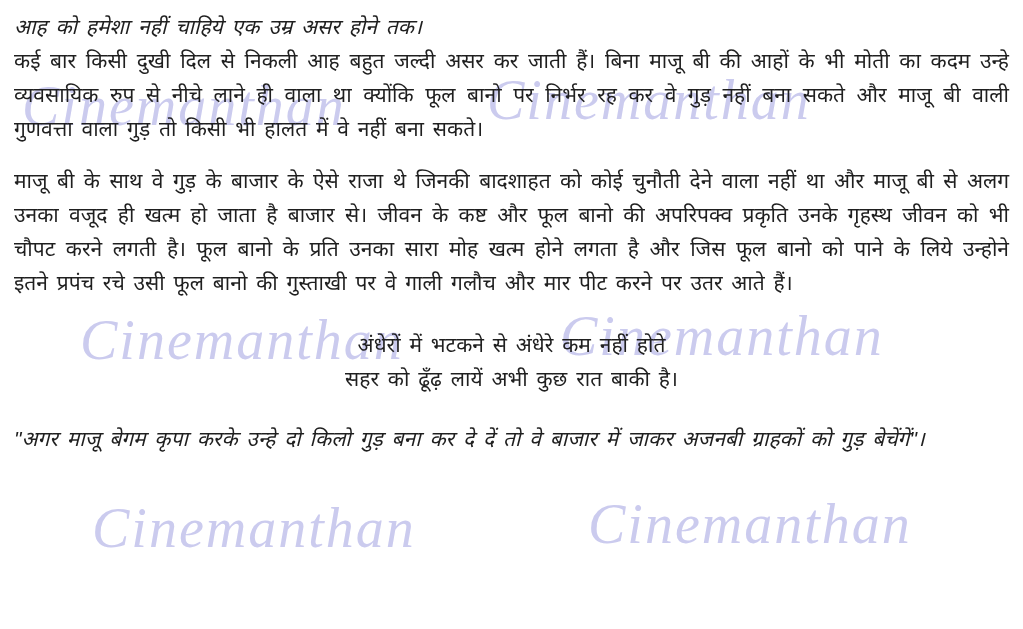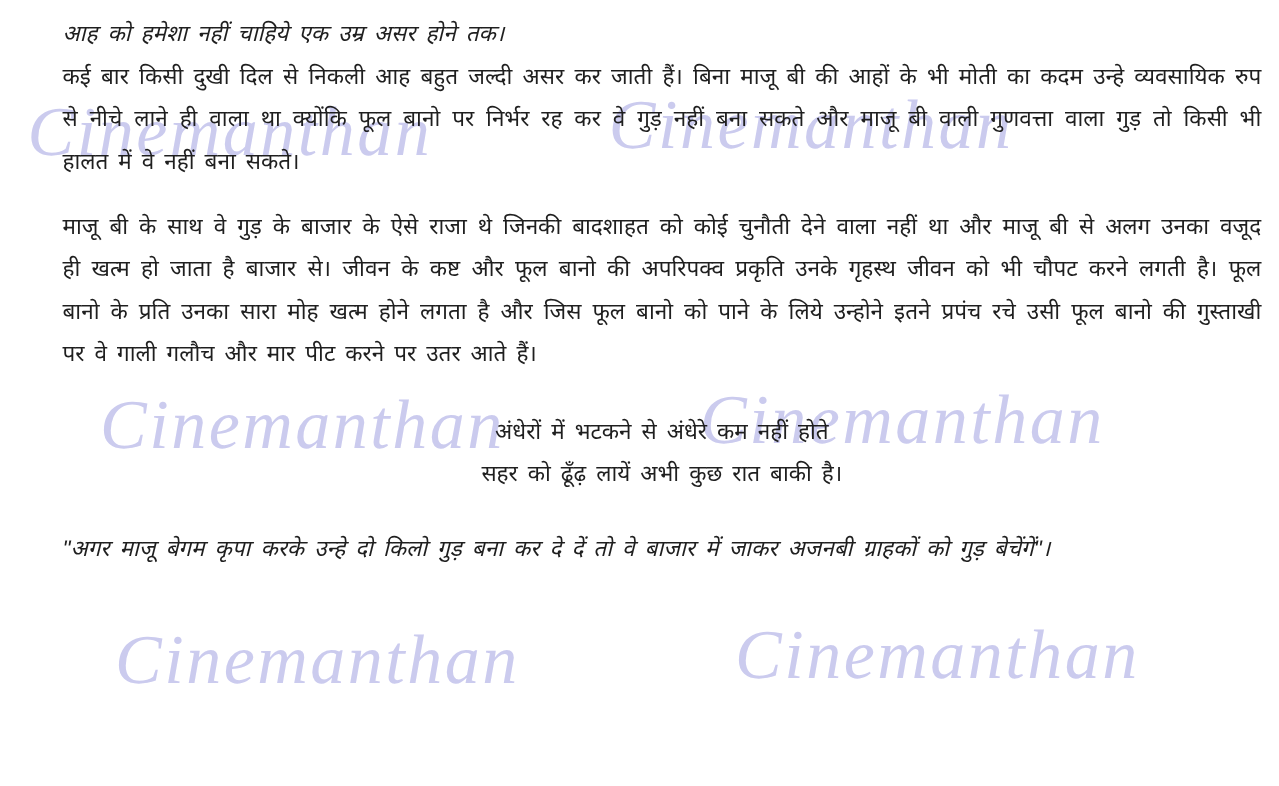--- a/index.html
+++ b/index.html
@@ -27,25 +27,24 @@
     font-size: 56px;
     color: #c2c2ec;
     opacity: 0.85;
     white-space: nowrap;
     letter-spacing: 2px;
   }
   .content {
     position: relative;
     z-index: 1;
     padding: 10px 14px 0 14px;
-    font-size: 18px;
+    font-size: 21px;
     line-height: 34px;
     color: #1f1f1f;
     word-spacing: 3px;
-    margin-left: 36px;
   }
   .intro-line {
     font-style: italic;
     margin: 0;
   }
   .para {
     margin: 0 0 18px 0;
     text-align: justify;
   }
   .para.no-justify {

